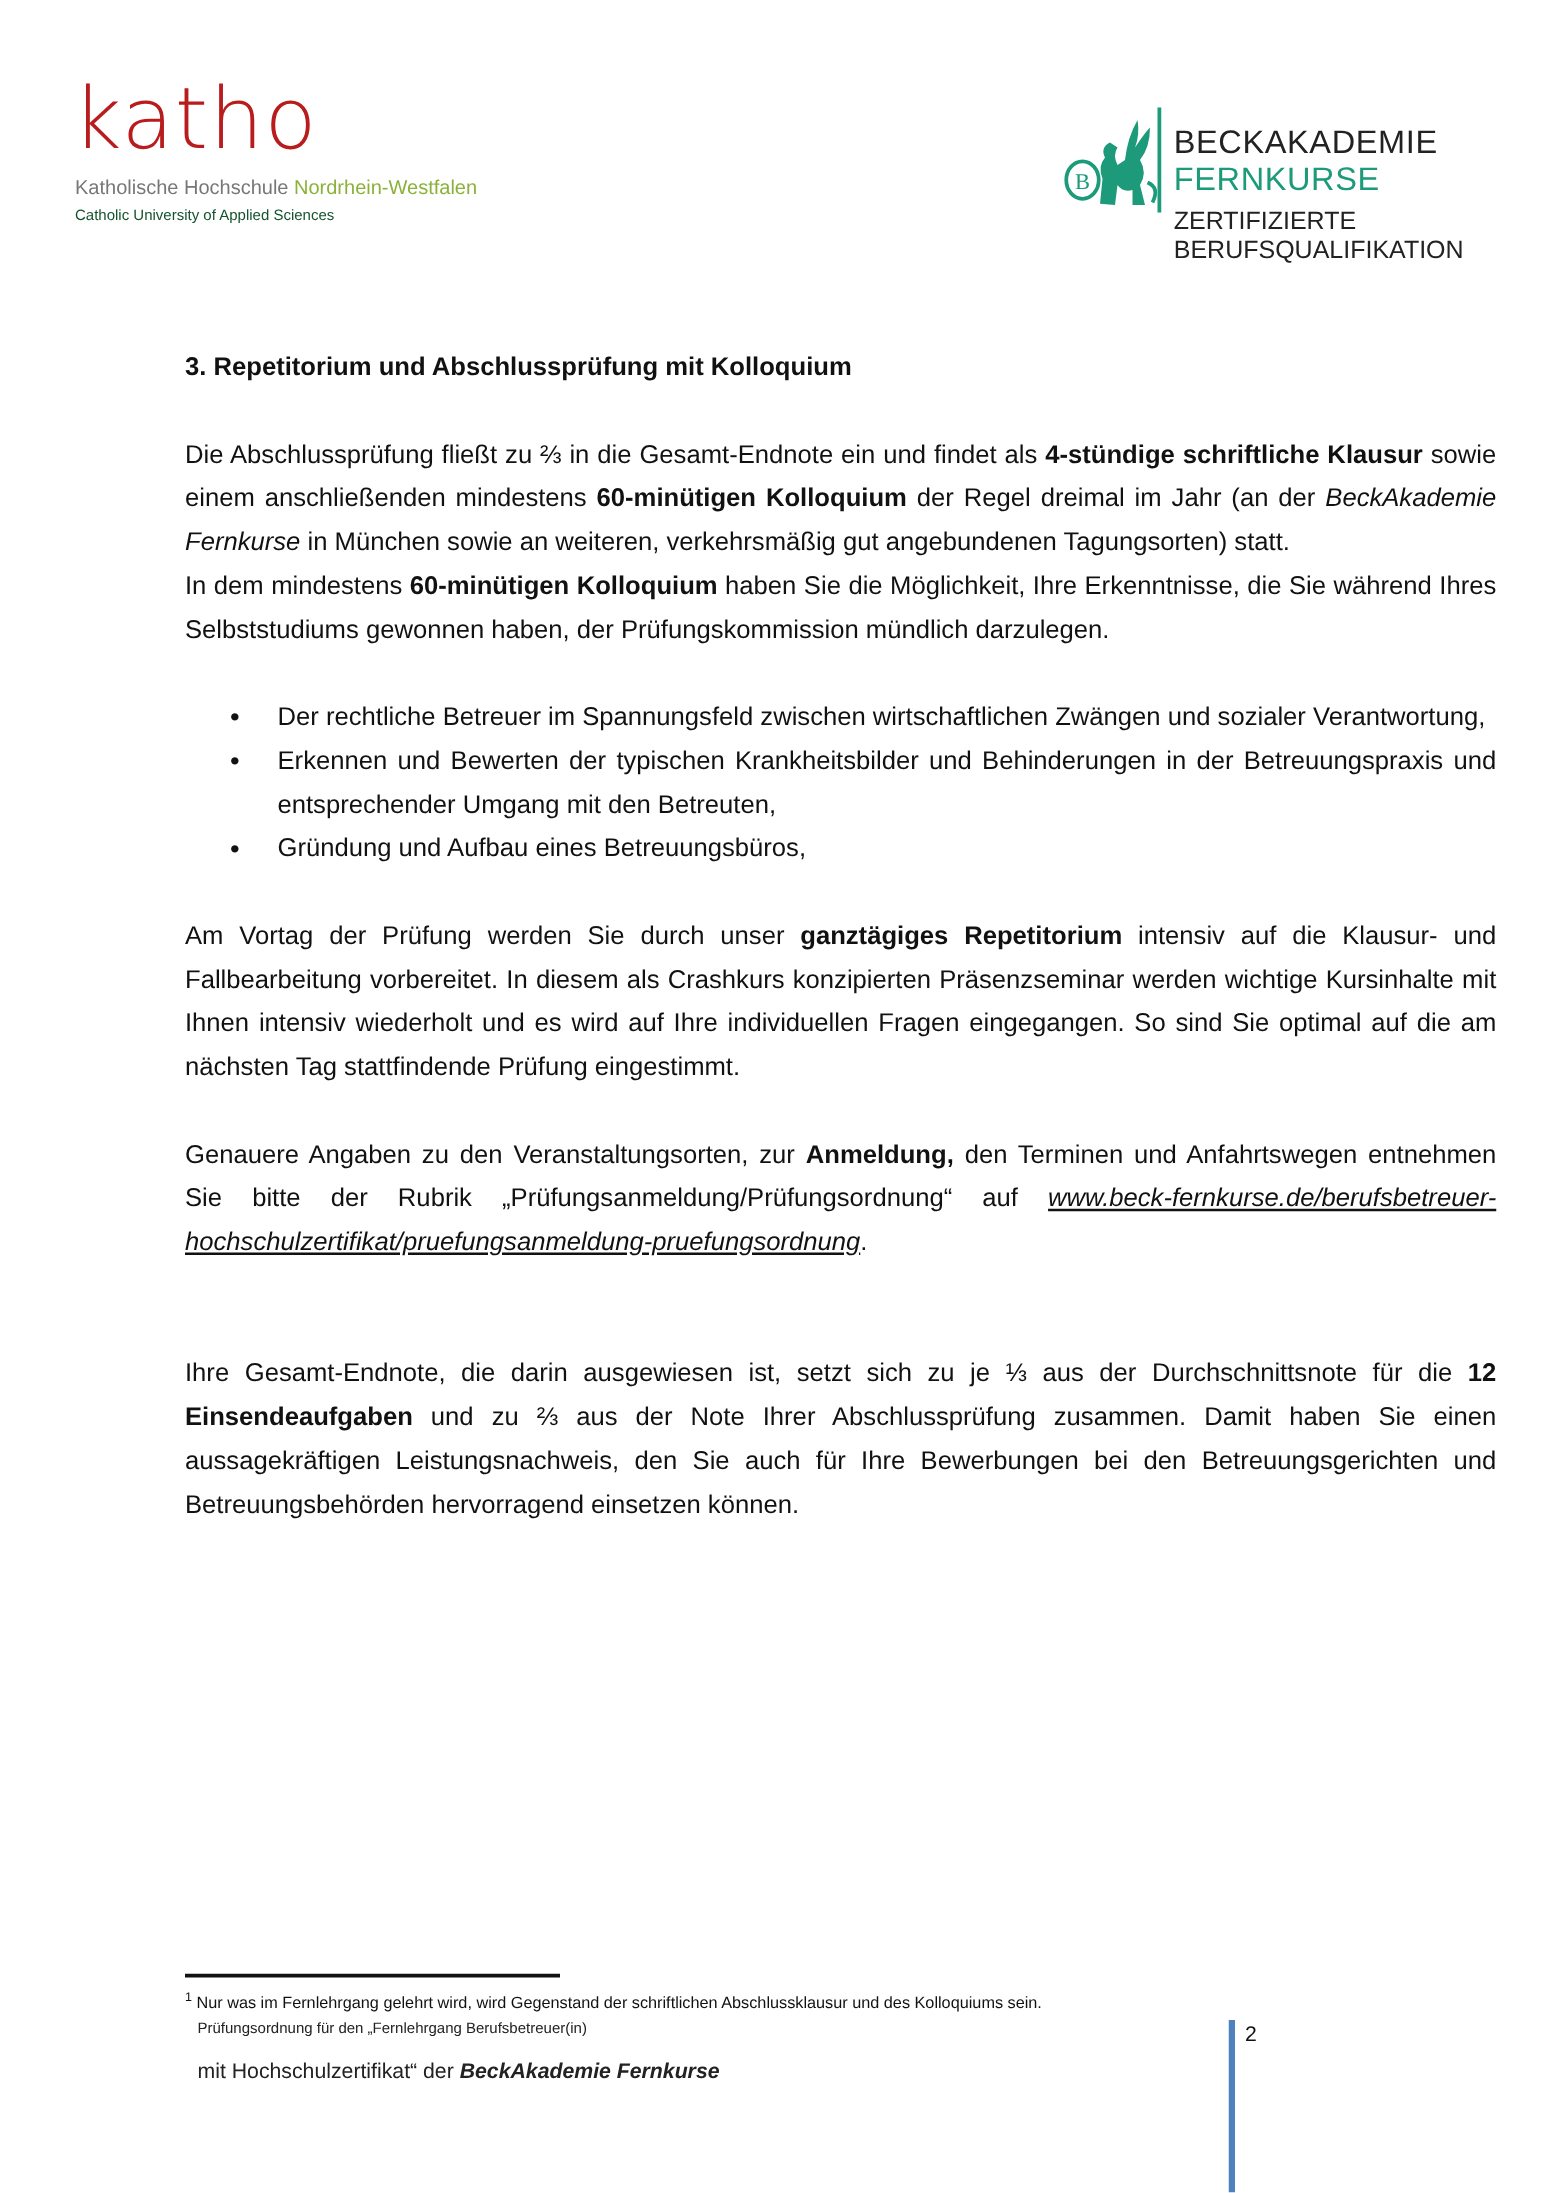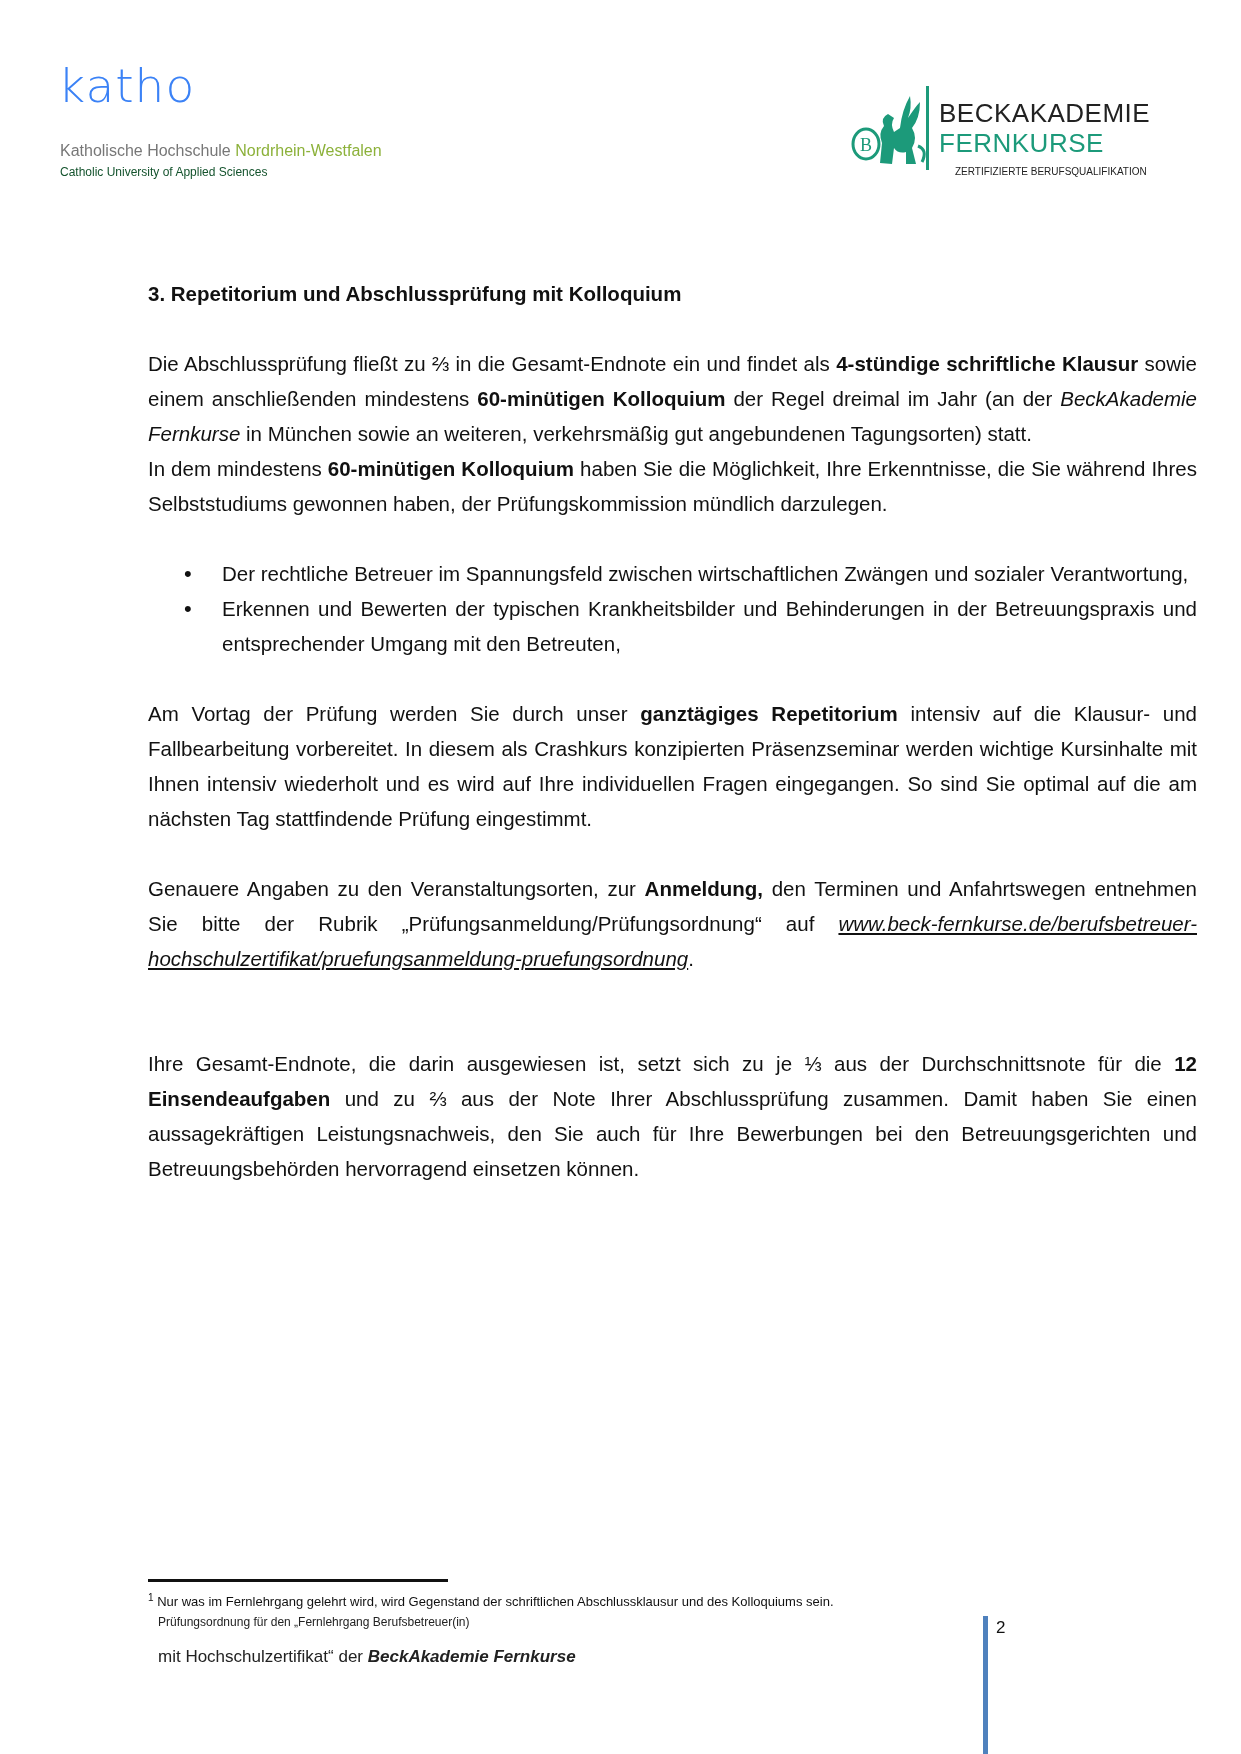--- a/index.html
+++ b/index.html
@@ -1,29 +1,29 @@
 <!DOCTYPE html>
 <html><head>
 <meta charset="utf-8">
 <style>
   html, body { margin:0; padding:0; background:#fff; }
   body { width:1241px; height:1754px; position:relative; overflow:hidden;
          font-family:"Liberation Sans", sans-serif; color:#111; }
   .abs { position:absolute; }
   
-  .katho-word { left:58px; top:62px; font-size:47px; color:#3b82f6; letter-spacing:1px; line-height:1; font-family:"DejaVu Sans", sans-serif; font-weight:300; }
+  .katho-word { left:58px; top:62px; font-size:68px; color:#b91c1c; letter-spacing:1px; line-height:1; font-family:"DejaVu Sans", sans-serif; font-weight:300; }
   .katho-l1 { left:60px; top:142px; font-size:16px; color:#777; }
   .katho-l1 .g { color:#8cb13a; }
   .katho-l2 { left:60px; top:165px; font-size:12px; color:#14532d; }
   
   .beck-emblem { left:850px; top:88px; width:80px; height:88px; }
   .beck-bar { left:926px; top:86px; width:3px; height:84px; background:#1c9a7a; }
   .beck-l1 { left:939px; top:98px; font-size:26px; color:#222; letter-spacing:0.5px;text-align:right; }
   .beck-l2 { left:939px; top:128px; font-size:26px; color:#1c9a7a; letter-spacing:0.5px; }
-  .beck-l3 { left:939px; top:166px; font-size:10px; color:#222;margin-left:16px; }
+  .beck-l3 { left:939px; top:166px; font-size:20px; color:#222; }
   
   .content { left:148px; top:276px; width:1049px; font-size:20.5px; line-height:35px; }
   .content p { margin:0; text-align:justify; }
   .title { font-weight:bold; margin:0 0 35px 0 !important; }
   .gap { height:35px; }
   ul { margin:0; padding:0; list-style:none; }
   li { position:relative; padding-left:74px; text-align:justify; }
   li::before { content:"\2022"; position:absolute; left:36px; top:0; font-size:22px; }
   .link { font-style:italic; text-decoration:underline; color:#111; }
   sup { font-size:12px; line-height:0; }
@@ -63,20 +63,21 @@
   <p>
     <span>Die Abschlussprüfung fließt zu ⅔ in die Gesamt-Endnote ein und findet als </span><b>4-stündige schriftliche Klausur</b><span> sowie einem anschließenden mindestens </span><b>60-minütigen Kolloquium</b><span> der Regel dreimal im Jahr (an der </span><i>BeckAkademie Fernkurse</i><span> in München sowie an weiteren, verkehrsmäßig gut angebundenen Tagungsorten) statt.</span>
   </p>
   <p>
     <span>In dem mindestens </span><b>60-minütigen Kolloquium</b><span> haben Sie die Möglichkeit, Ihre Erkenntnisse, die Sie während Ihres Selbststudiums gewonnen haben, der Prüfungskommission mündlich darzulegen.</span>
   </p>
   <div class="gap"></div>
   <ul>
     <li>Der rechtliche Betreuer im Spannungsfeld zwischen wirtschaftlichen Zwängen und sozialer Verantwortung,</li>
     <li>Erkennen und Bewerten der typischen Krankheitsbilder und Behinderungen in der Betreuungspraxis und entsprechender Umgang mit den Betreuten,</li>
+    <li>Gründung und Aufbau eines Betreuungsbüros,</li>
   </ul>
   <div class="gap"></div>
   <p>
     <span>Am Vortag der Prüfung werden Sie durch unser </span><b>ganztägiges Repetitorium</b><span> intensiv auf die Klausur- und Fallbearbeitung vorbereitet. In diesem als Crashkurs konzipierten Präsenzseminar werden wichtige Kursinhalte mit Ihnen intensiv wiederholt und es wird auf Ihre individuellen Fragen eingegangen. So sind Sie optimal auf die am nächsten Tag stattfindende Prüfung eingestimmt.</span>
   </p>
   <div class="gap"></div>
   <p>
     <span>Genauere Angaben zu den Veranstaltungsorten, zur </span><b>Anmeldung,</b><span> den Terminen und Anfahrtswegen entnehmen Sie bitte der Rubrik „Prüfungsanmeldung/Prüfungsordnung“ auf </span><span class="link">www.beck-fernkurse.de/berufsbetreuer-hochschulzertifikat/pruefungsanmeldung-pruefungsordnung</span><span>.</span>
   </p>
   <div class="gap"></div>

